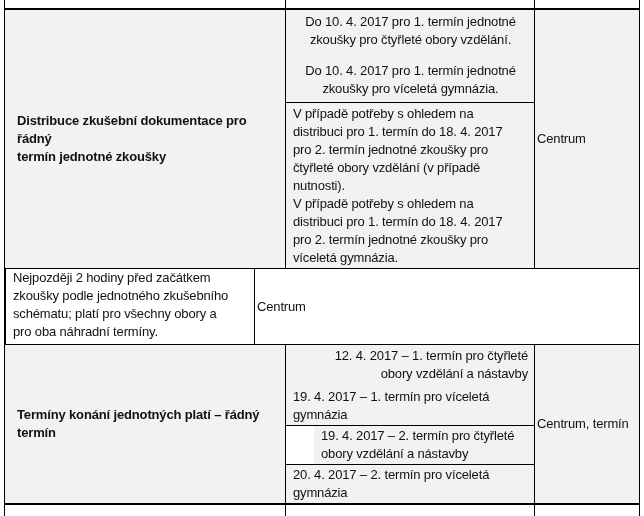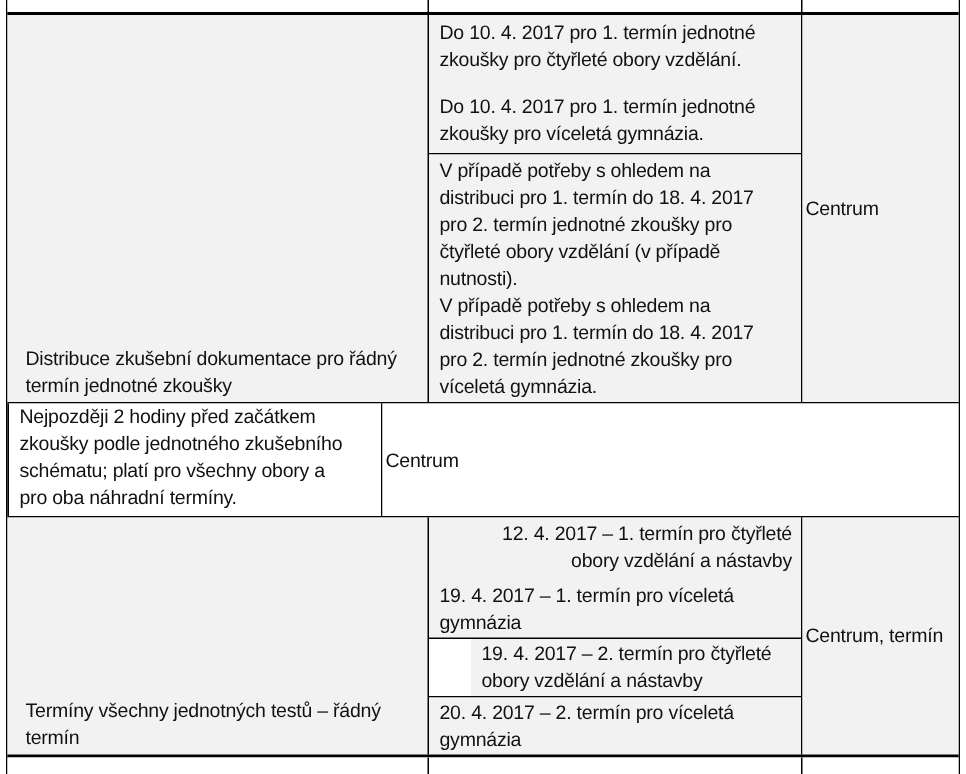--- a/index.html
+++ b/index.html
@@ -25,25 +25,25 @@
   .row.shade .cell{background:var(--shade);}
   .row.plain .cell{background:var(--plain);}
   .c1{width:280px;flex:0 0 auto;}
   .c2{width:248px;flex:0 0 auto;}
   .c2col{width:248px;flex:0 0 auto;display:flex;flex-direction:column;}
   .c3{flex:1 1 auto;}
   .r1{height:258px;}
   .r2{height:75px;}
   .r3{height:158px;}
   .cell{overflow:hidden;}
-  .activity{display:flex;align-items:flex-end;padding:2px 10px 2px 12px;}
+  .activity{display:flex;align-items:center;padding:2px 10px 2px 12px;font-weight:bold;}
   .detail{padding:3px 6px 0 7px;}
   .detail.mid{display:flex;flex-direction:column;justify-content:flex-start;padding-top:0;}
   .resp{display:flex;align-items:center;text-align:center;padding:2px;}
-  .sub1a{height:92px;}
+  .sub1a{height:92px;text-align:center;}
   .sub1b{flex:1 1 auto;padding-top:2px;}
   .sub3a{height:80px;padding-top:2px;}
   .sub3b{height:38px;padding-top:1px;margin-left:28px;}
   .sub3c{flex:1 1 auto;padding-top:1px;}
   p{margin:0;white-space:pre-line;}
   .txt{white-space:pre-line;}
   .gap13{margin-bottom:13px;}
   .gap5{margin-bottom:5px;text-align:right;}
 </style>
 </head>
@@ -106,21 +106,21 @@
       </div>
       <div class="vr"></div>
       <div class="cell c3 resp">
         <span>Centrum</span>
       </div>
     </div>
     <div class="rule"></div>
 
     <div class="row shade r3">
       <div class="cell c1 activity">
-        <div class="txt">Termíny všechny jednotných testů – řádný
+        <div class="txt">Termíny konání jednotných platí – řádný
 termín</div>
       </div>
       <div class="vr"></div>
       <div class="c2col">
         <div class="cell detail sub3a">
           <p class="gap5">12. 4. 2017 – 1. termín pro čtyřleté
 obory vzdělání a nástavby</p>
           <p>19. 4. 2017 – 1. termín pro víceletá
 gymnázia</p>
         </div>

